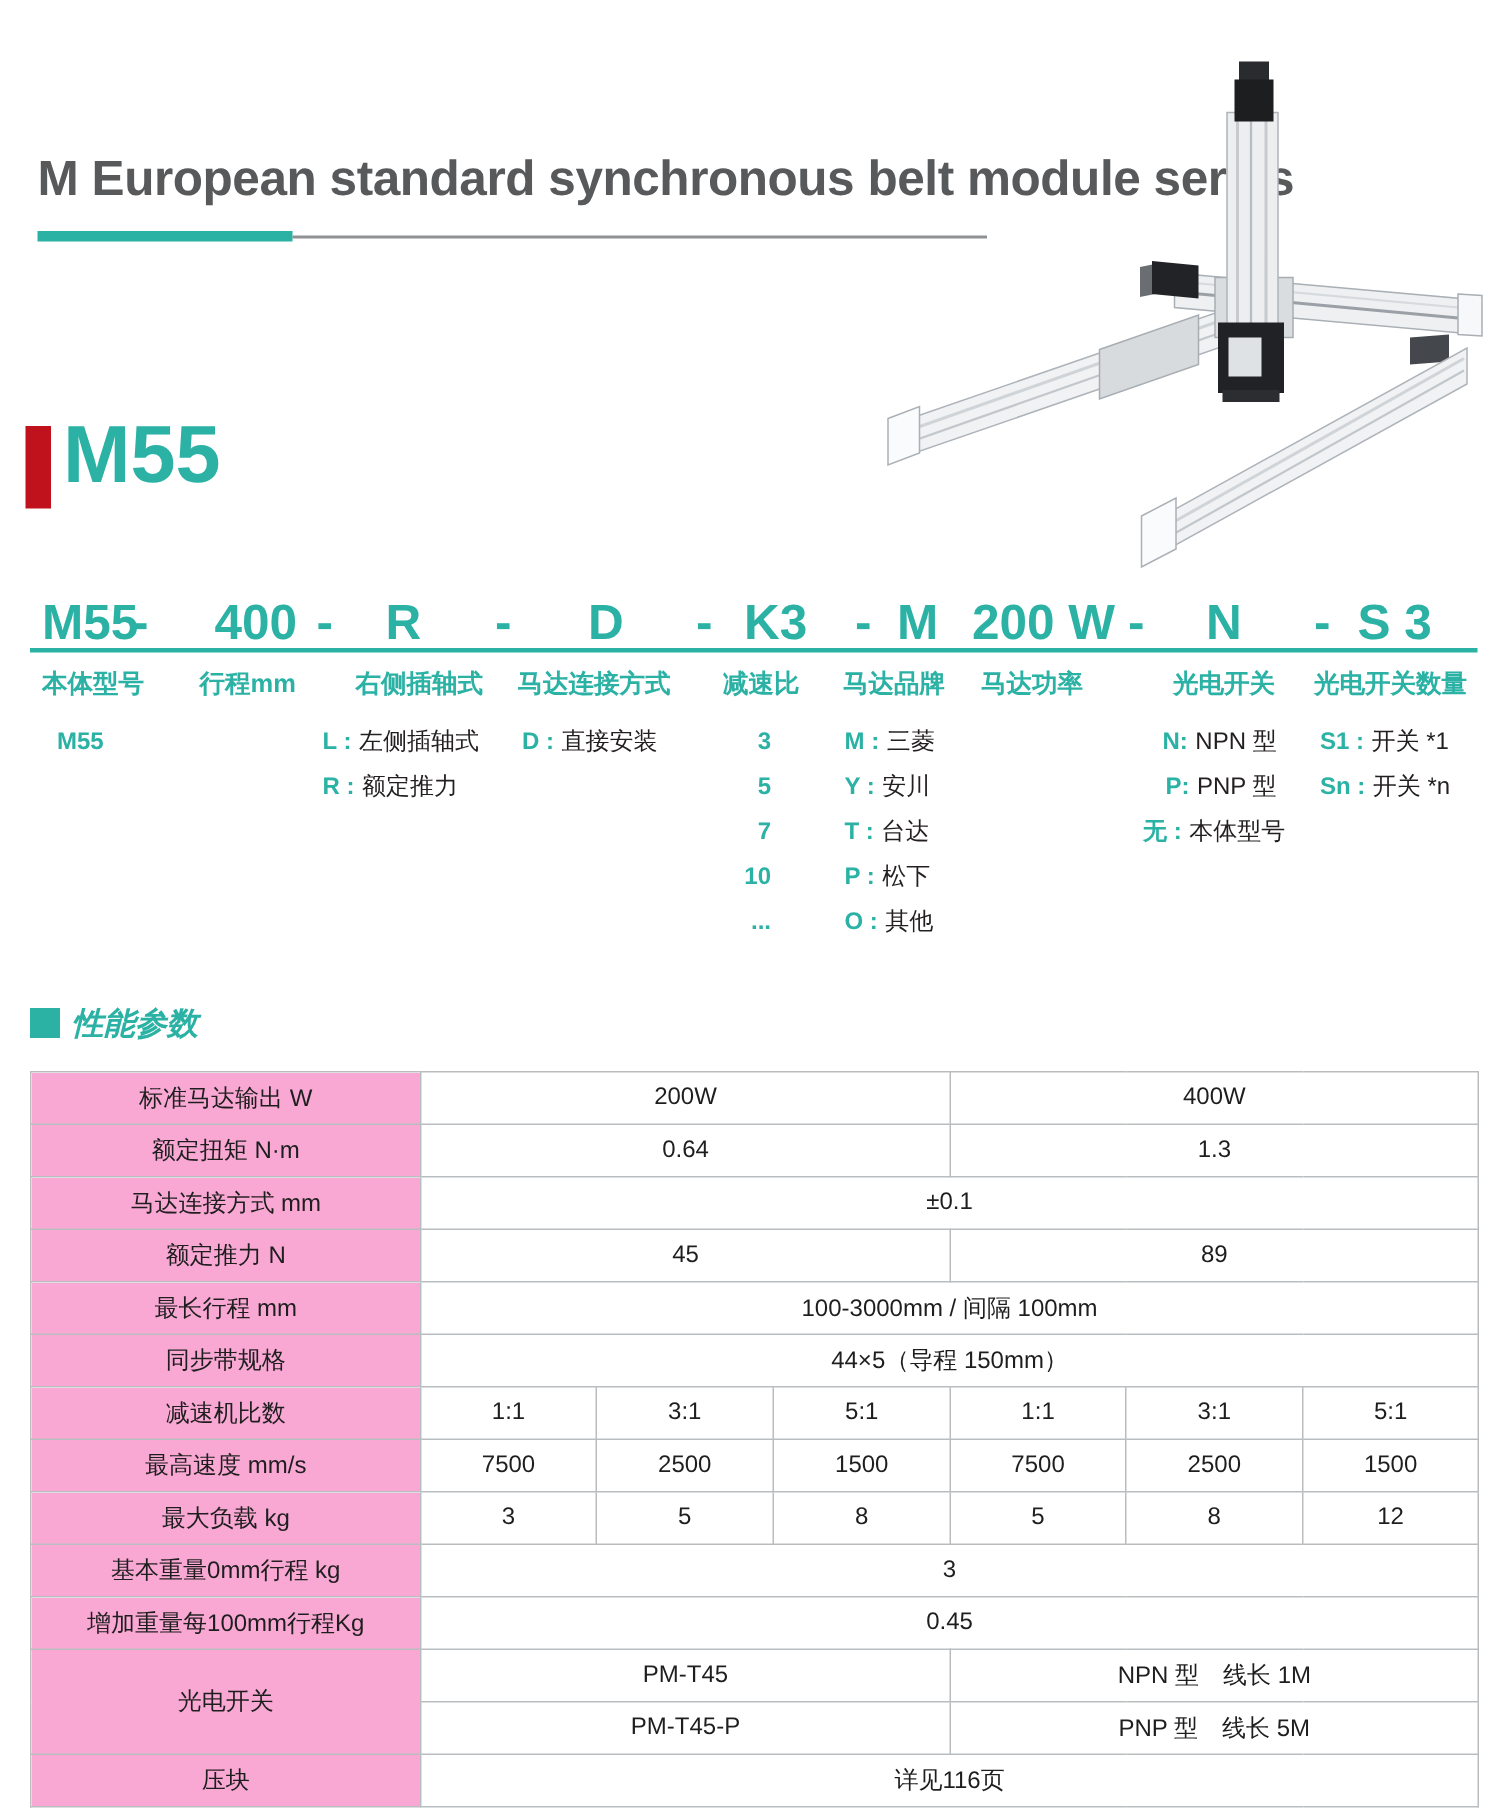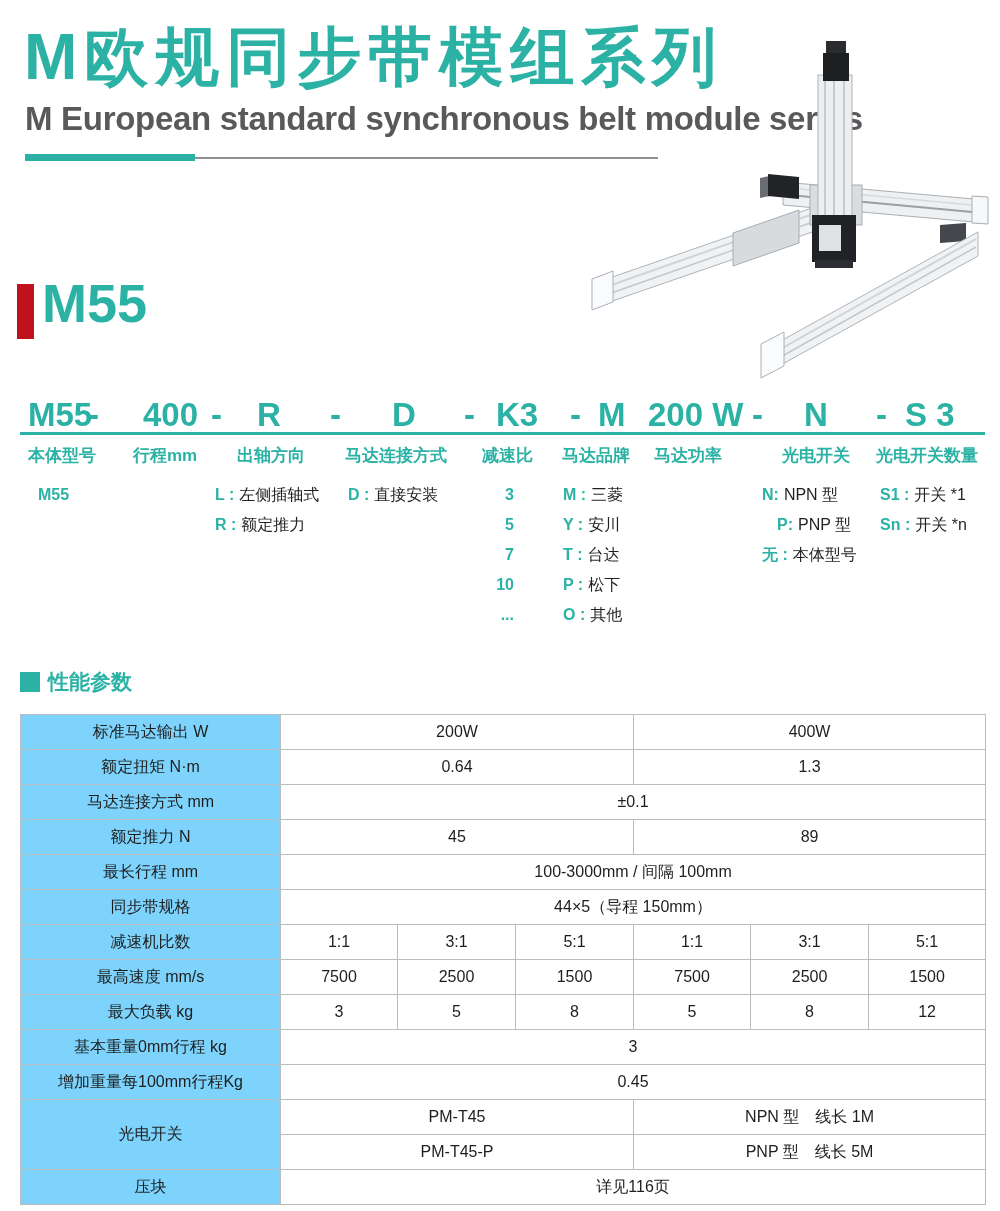--- a/index.html
+++ b/index.html
@@ -33,43 +33,42 @@
   .fh5{left:562px}.fh6{left:654px}.fh7{left:782px}.fh8{left:876px}
 
   
   .optcol{position:absolute;top:480px;font-size:16px;line-height:30px;color:#231f20;white-space:nowrap;}
   .oc-model{left:38px;color:#2bb2a5;font-weight:600;}
   .oc-shaft{left:215px}
   .oc-mount{left:348px}
   .oc-ratio{left:484px;width:30px;text-align:right;color:#2bb2a5;font-weight:600;}
   .oc-brand{left:563px}
   .oc-photo{left:752px}
-  .oc-photo .optline:nth-child(1){margin-left:10px}
+  .oc-photo .optline:nth-child(1){margin-left:23px}
   .oc-photo .optline:nth-child(2){margin-left:25px}
   .oc-photo .optline:nth-child(3){margin-left:10px}
   .oc-count{left:880px}
   .optline .k{color:#2bb2a5;font-weight:600;margin-right:5px;}
   .optline .v{color:#231f20;font-weight:500;}
 
   
   .perf-sq{position:absolute;left:20px;top:672px;width:20px;height:20px;background:#2bb2a5;}
-  .perf-title{position:absolute;left:48px;top:668px;font-size:21px;font-weight:800;color:#2bb2a5;}
+  .perf-title{position:absolute;left:48px;top:668px;font-size:21px;font-weight:800;color:#2bb2a5;font-style:italic;}
 
   #perf-table{position:absolute;left:20px;top:714px;width:965px;border-collapse:collapse;
               table-layout:fixed;font-size:16px;color:#1e1e1e;}
   #perf-table td{border:1px solid #b9bdc0;text-align:center;height:34px;padding:0 4px;
                  white-space:pre-wrap;overflow:hidden;}
-  #perf-table td.h{background:#7dd3fc;font-weight:500;}
+  #perf-table td.h{background:#f9a8d4;font-weight:500;}
 </style>
 </head>
 <body>
 
 <div id="page">
 
-  <div class="title-cn">M欧规同步带模组系列</div>
   <div class="title-en">M European standard synchronous belt module series</div>
   <div class="rule-teal"></div>
   <div class="rule-gray"></div>
 
   <svg class="product" viewBox="0 0 410 350">
 
     <g>
       <polygon points="13,247 230,172 230,196 13,271" fill="#f0f2f4" stroke="#aeb4b9" stroke-width="1"></polygon>
       <line x1="15" y1="254" x2="228" y2="179" stroke="#cfd4d8" stroke-width="2"></line>
       <line x1="15" y1="262" x2="228" y2="187" stroke="#c2c7cb" stroke-width="1.5"></line>
@@ -131,21 +130,21 @@
     <span class="cp cp11">200 W</span>
     <span class="cp cp12">-</span>
     <span class="cp cp13">N</span>
     <span class="cp cp14">-</span>
     <span class="cp cp15">S 3</span>
 
     <div class="code-rule"></div>
 
     <span class="fh fh0">本体型号</span>
     <span class="fh fh1">行程mm</span>
-    <span class="fh fh2">出轴方向</span>
+    <span class="fh fh2">右侧插轴式</span>
     <span class="fh fh3">马达连接方式</span>
     <span class="fh fh4">减速比</span>
     <span class="fh fh5">马达品牌</span>
     <span class="fh fh6">马达功率</span>
     <span class="fh fh7">光电开关</span>
     <span class="fh fh8">光电开关数量</span>
 
     <div class="optcol oc-model">
       <div class="optline">M55</div>
     </div>

